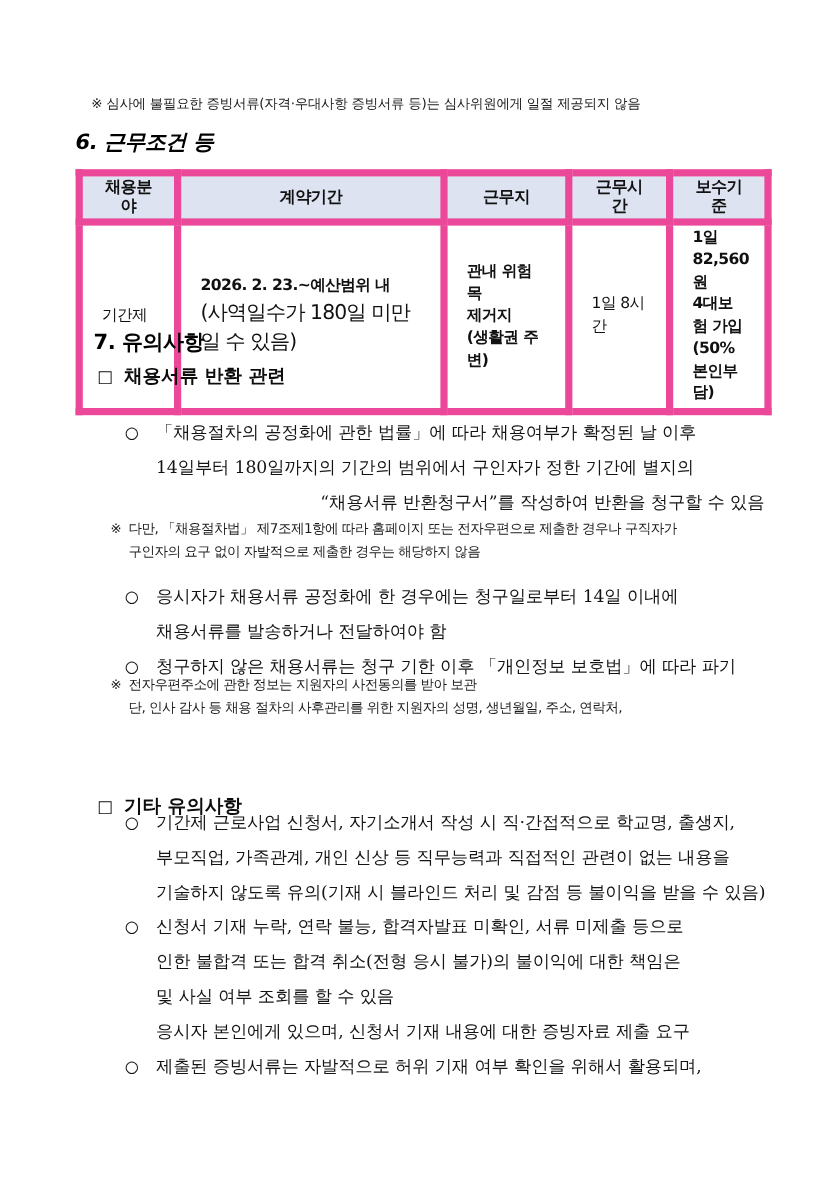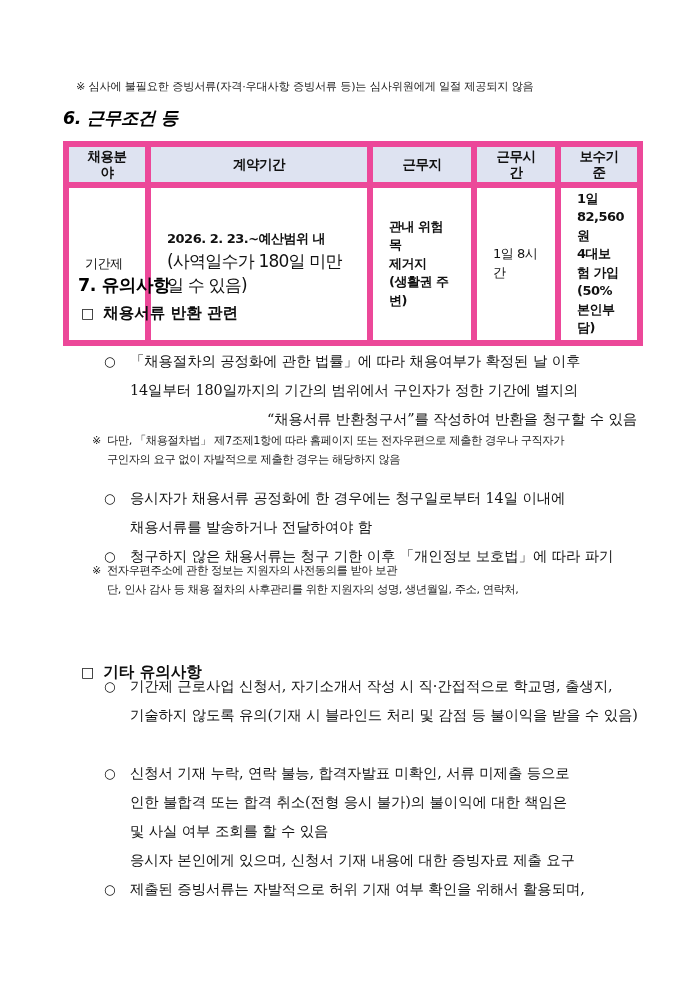--- a/index.html
+++ b/index.html
@@ -250,20 +250,23 @@
 
   <div class="sub-head" id="sub-2">
     <span class="box">□</span><span>기타 유의사항</span>
   </div>
 
   <div class="bullet" style="left:130px; top:672px; width:507px;">
     <span class="mark">○</span>
     <span class="ln just">
         <span>기간제 근로사업 신청서, 자기소개서 작성 시 직·간접적으로 학교명, 출생지,</span>
       </span>
+    <span class="ln just">
+        <span>부모직업, 가족관계, 개인 신상 등 직무능력과 직접적인 관련이 없는 내용을</span>
+      </span>
     <span class="ln">기술하지 않도록 유의(기재 시 블라인드 처리 및 감점 등 불이익을 받을 수 있음)</span>
   </div>
 
   <div class="bullet" style="left:130px; top:759px; width:507px;">
     <span class="mark">○</span>
     <span class="ln just">
         <span>신청서 기재 누락, 연락 불능, 합격자발표 미확인, 서류 미제출 등으로</span>
       </span>
     <span class="ln just">
         <span>인한 불합격 또는 합격 취소(전형 응시 불가)의 불이익에 대한 책임은</span>

